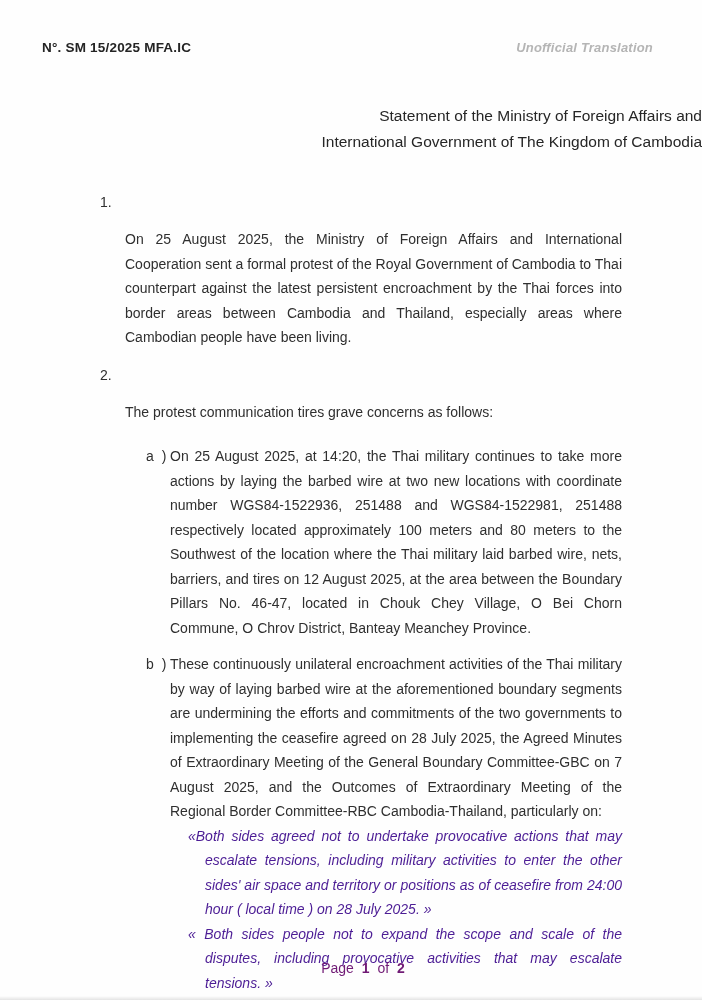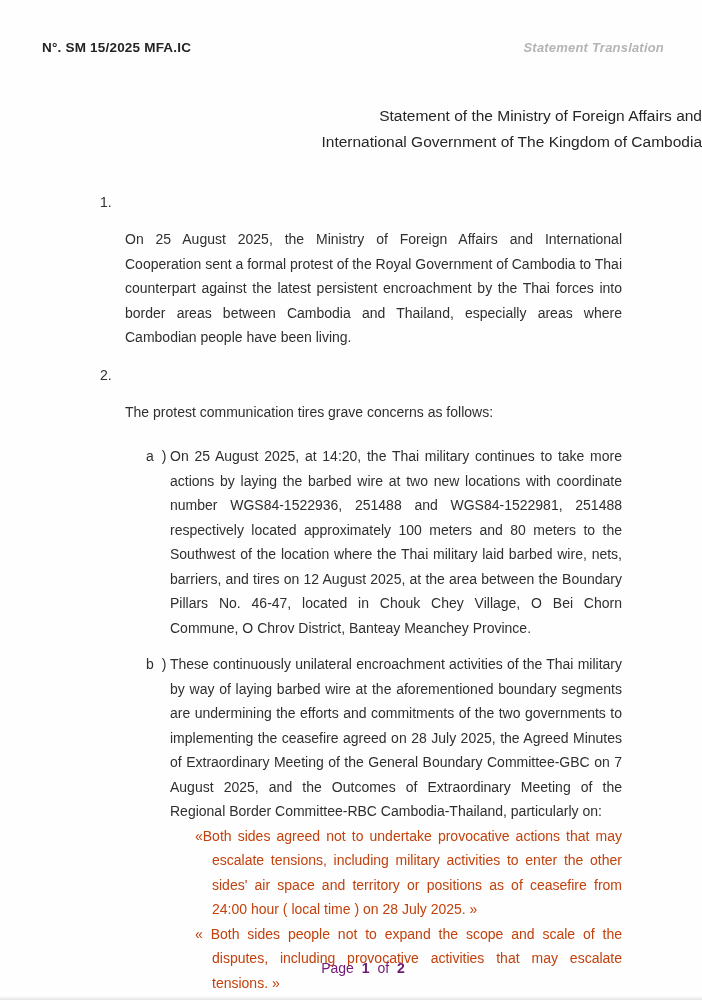--- a/index.html
+++ b/index.html
@@ -24,21 +24,21 @@
     left: 0; right: 0; bottom: 0;
     height: 4px;
     background: linear-gradient(to bottom, rgba(0,0,0,0), rgba(0,0,0,0.10));
     pointer-events: none;
   }
 
   .header {
     position: absolute;
     top: 40px;
     left: 42px;
-    right: 38px;
+    right: 49px;
     display: flex;
     justify-content: space-between;
     align-items: baseline;
     gap: 40px;
   }
   .doc-number {
     font-size: 13.5px;
     font-weight: bold;
     letter-spacing: 0.2px;
     color: #242424;
@@ -89,25 +89,26 @@
   }
   .sub-label {
     flex: 0 0 24px;
     letter-spacing: 2px;
   }
   .sub-text {
     flex: 1;
     text-align: justify;
   }
   .quote {
+    font-style: italic;
     text-align: justify;
-    margin-left: 25px;
+    margin-left: 18px;
     padding-left: 17px;
     text-indent: -17px;
-    color: #c2410c;
+    color: #4c1d95;
   }
 
   .footer {
     position: absolute;
     left: 0;
     right: 0;
     bottom: 24px;
     text-align: center;
     font-size: 14px;
     color: #701a75;
@@ -117,21 +118,21 @@
   .footer .gap { margin-right: 4px; }
   .bold { font-weight: bold; }
 </style>
 </head>
 <body>
 
 <div class="page">
 
   <div class="header">
     <span class="doc-number">N°. SM 15/2025 MFA.IC</span>
-    <span class="translation-note">Statement Translation</span>
+    <span class="translation-note">Unofficial Translation</span>
   </div>
 
   <div class="title">
     <div>Statement of the Ministry of Foreign Affairs and</div>
     <div>International Government of The Kingdom of Cambodia</div>
   </div>
 
   <div class="body">
 
     <div class="item">

